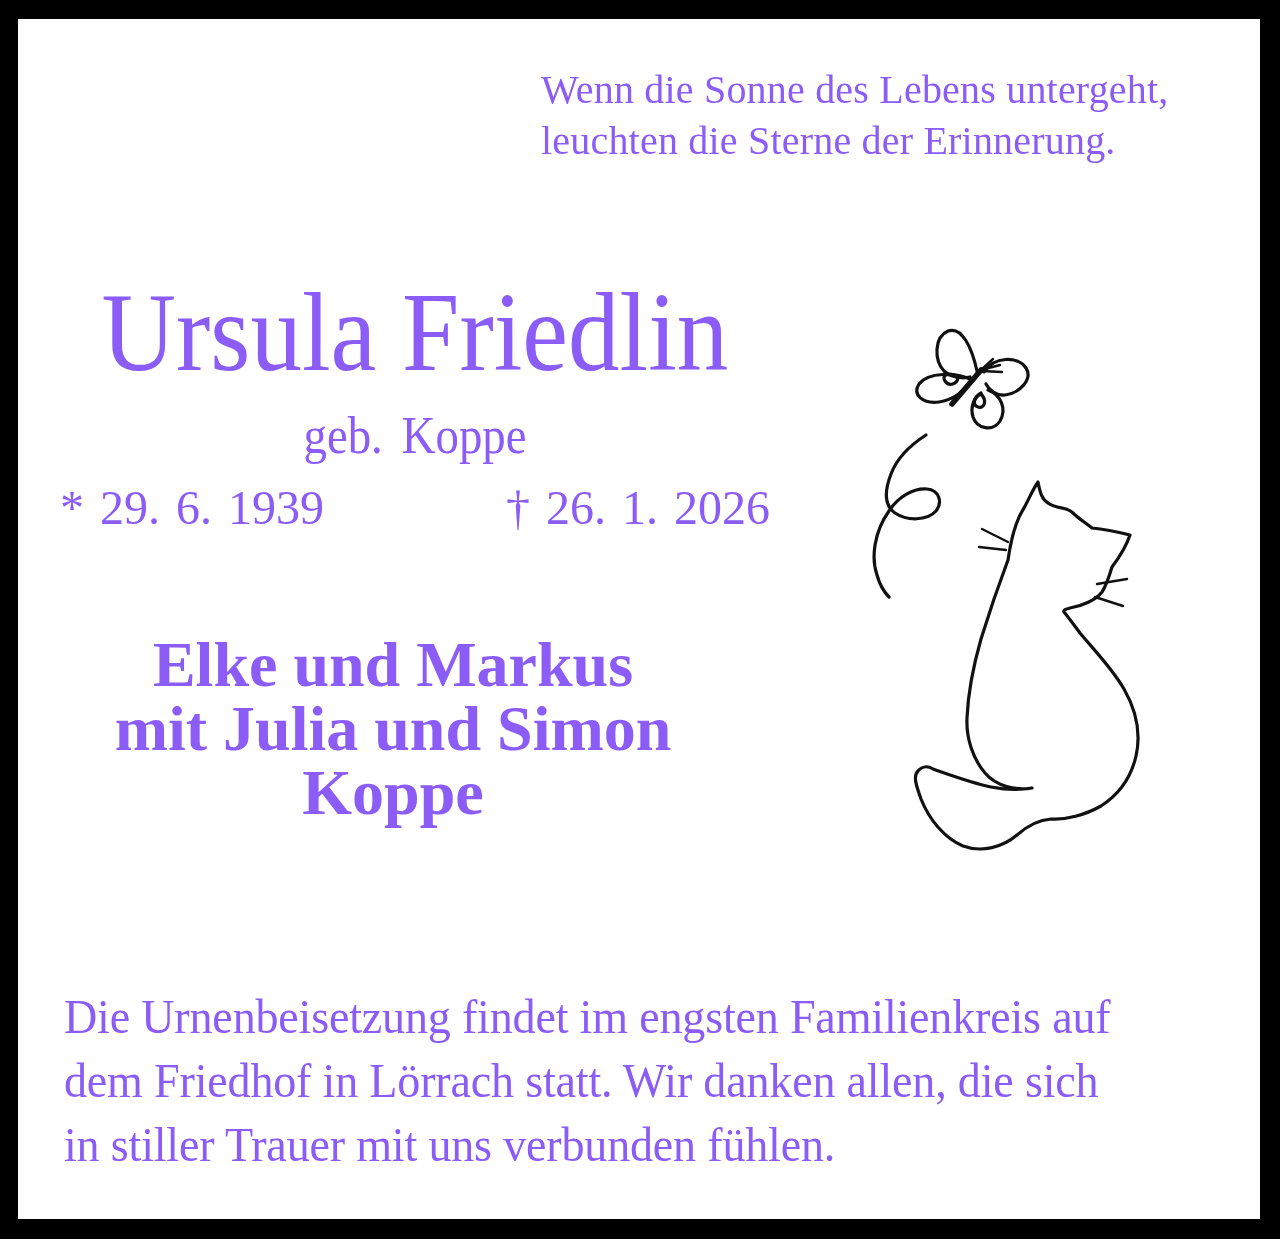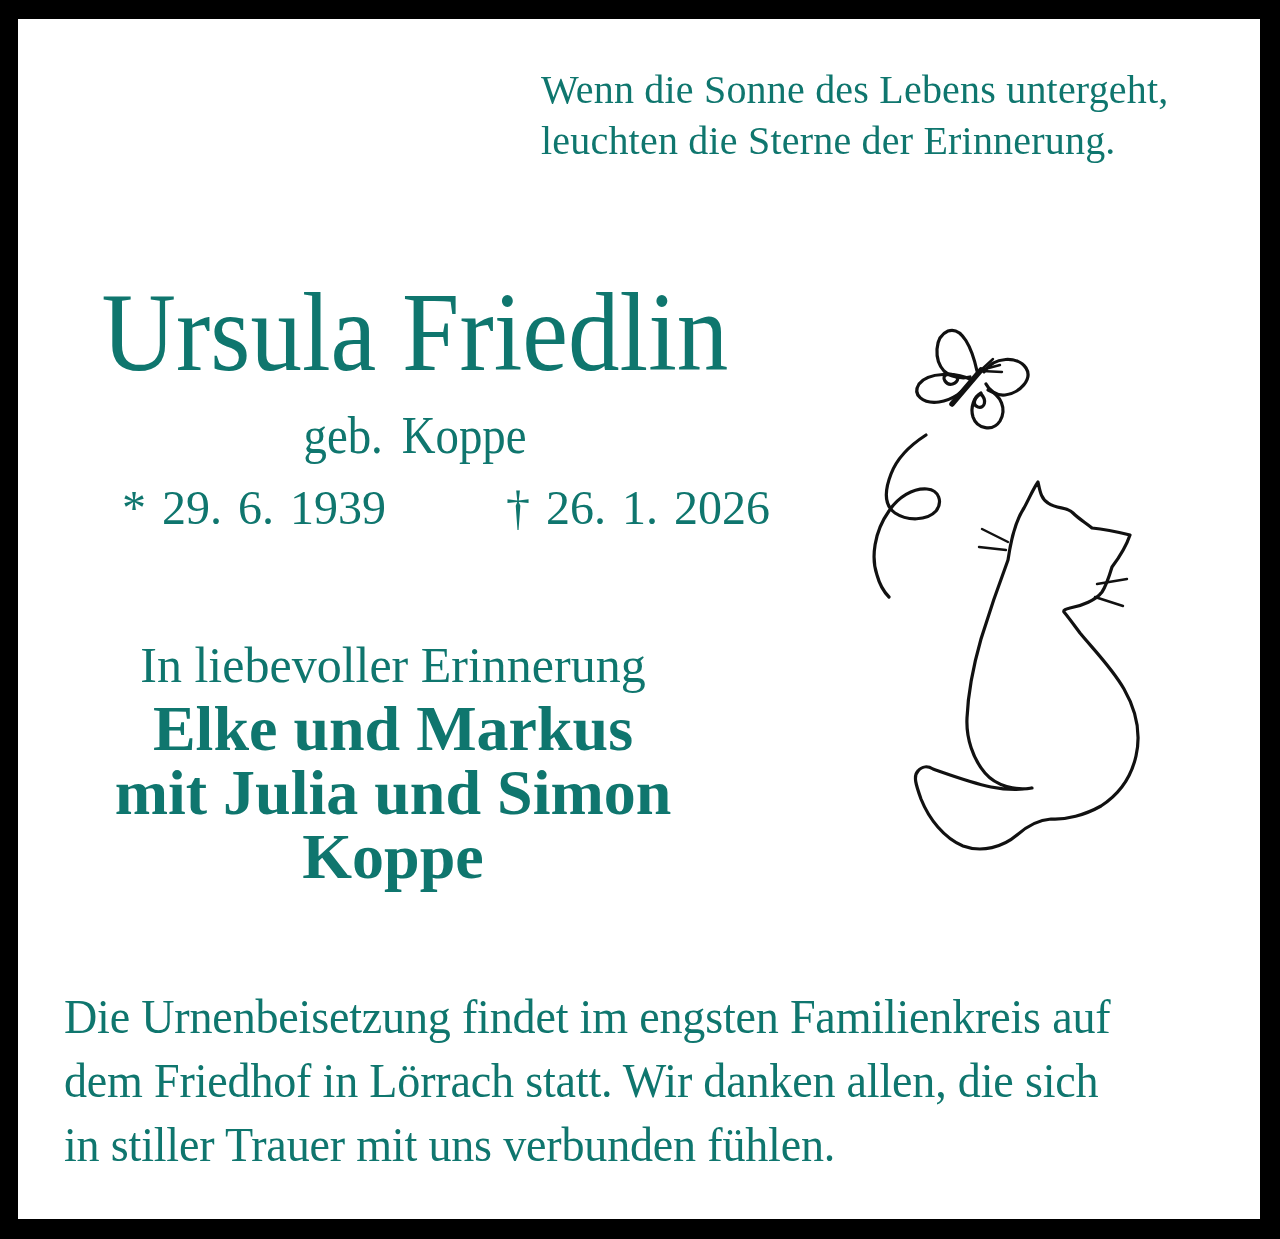--- a/index.html
+++ b/index.html
@@ -3,21 +3,21 @@
 <meta charset="utf-8">
 <style>
   html, body { margin: 0; padding: 0; background: #ffffff; }
   .page {
     position: relative;
     width: 1280px;
     height: 1239px;
     background: #ffffff;
     overflow: hidden;
     font-family: "Liberation Serif", "DejaVu Serif", serif;
-    color: #0f766e;
+    color: #8b5cf6;
   }
   .frame {
     position: absolute;
     inset: 0;
     border-style: solid;
     border-color: #000000;
     border-width: 19px 20px 20px 18px;
     pointer-events: none;
     z-index: 5;
   }
@@ -55,21 +55,21 @@
     transform: scaleX(0.9);
     transform-origin: 50% 50%;
     word-spacing: 8px;
   }
   .dates {
     position: absolute;
     top: 481px;
     left: 60px;
     width: 710px;
     display: flex;
-    justify-content: flex-end;
+    justify-content: space-between;
     gap: 120px;
     font-size: 48px;
     line-height: 54px;
     white-space: nowrap;
     word-spacing: 4px;
   }
   .memorial {
     position: absolute;
     top: 633px;
     left: 33px;
@@ -119,21 +119,20 @@
   <h1 class="name">Ursula Friedlin</h1>
 
   <div class="maiden">geb. Koppe</div>
 
   <div class="dates">
     <span>* 29. 6. 1939</span>
     <span>† 26. 1. 2026</span>
   </div>
 
   <div class="memorial">
-    <div class="memorial-intro">In liebevoller Erinnerung</div>
     <div class="mourner">Elke und Markus</div>
     <div class="mourner">mit Julia und Simon</div>
     <div class="mourner">Koppe</div>
   </div>
 
   <svg class="illustration" viewBox="0 0 320 560" xmlns="http://www.w3.org/2000/svg" aria-hidden="true">
     <g>
       <path class="thick" d="M121,50 L92,84"></path>
       <path class="thin" d="M121,50 L133,39"></path>
       <path class="thin" d="M121,50 L140,45"></path>

